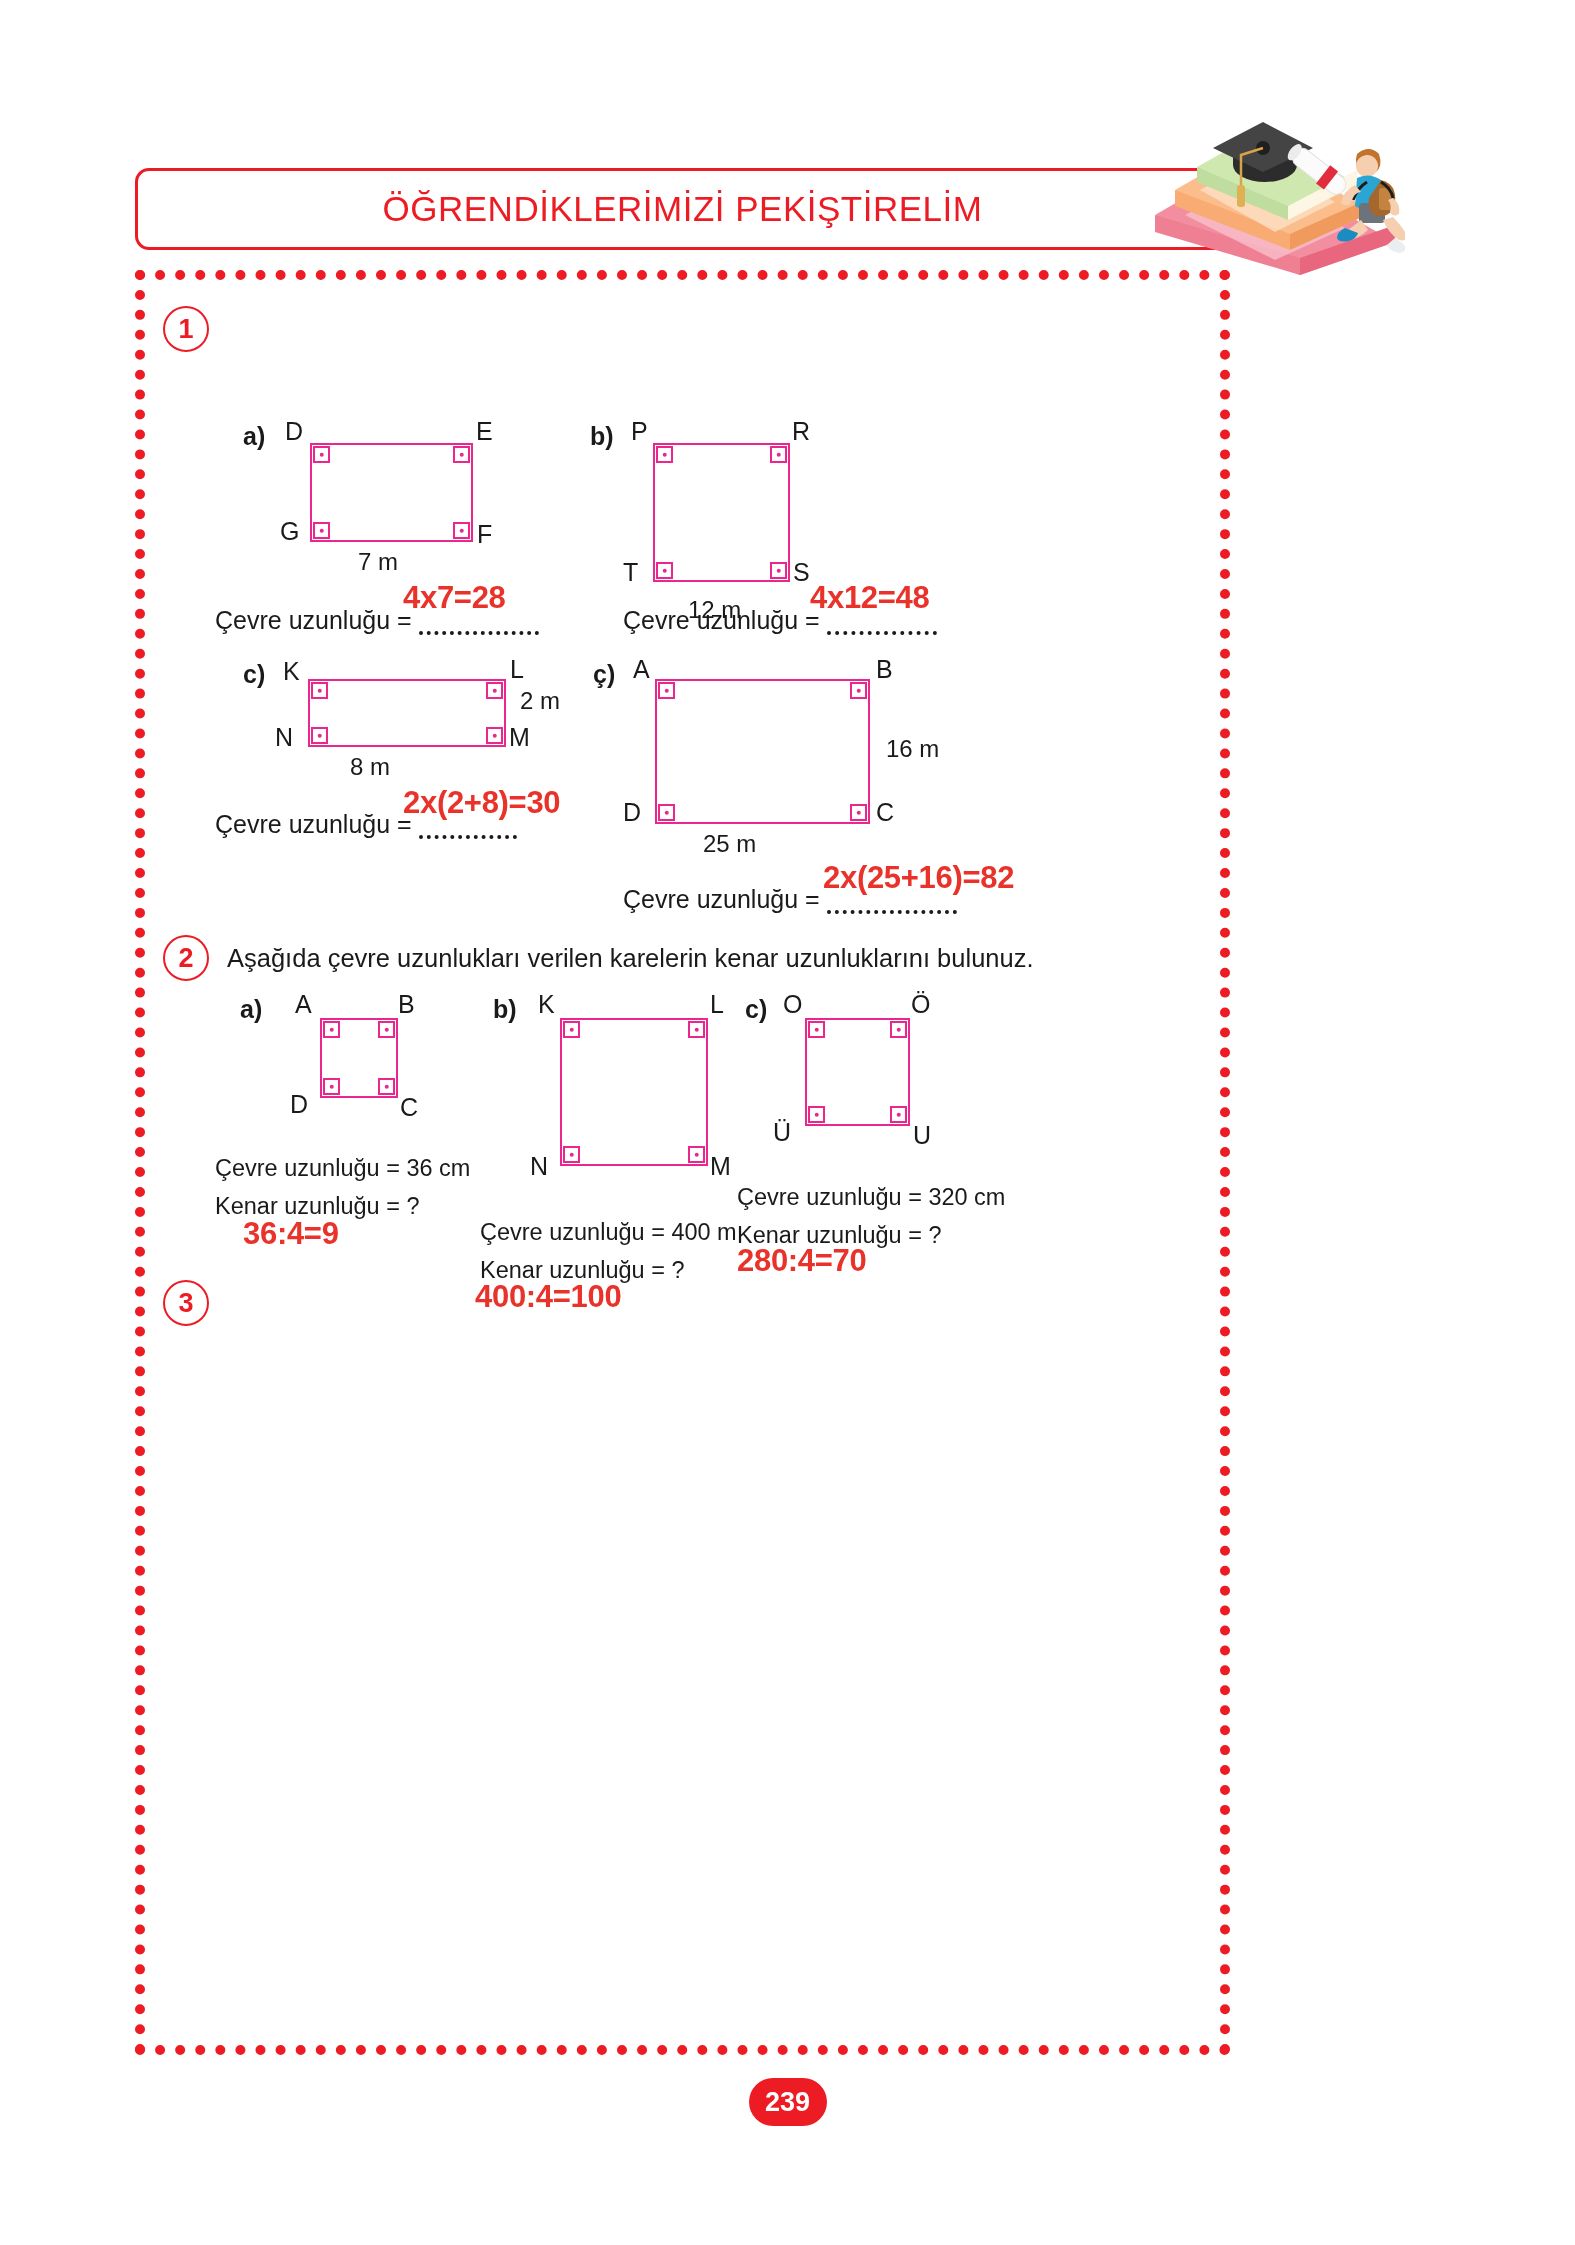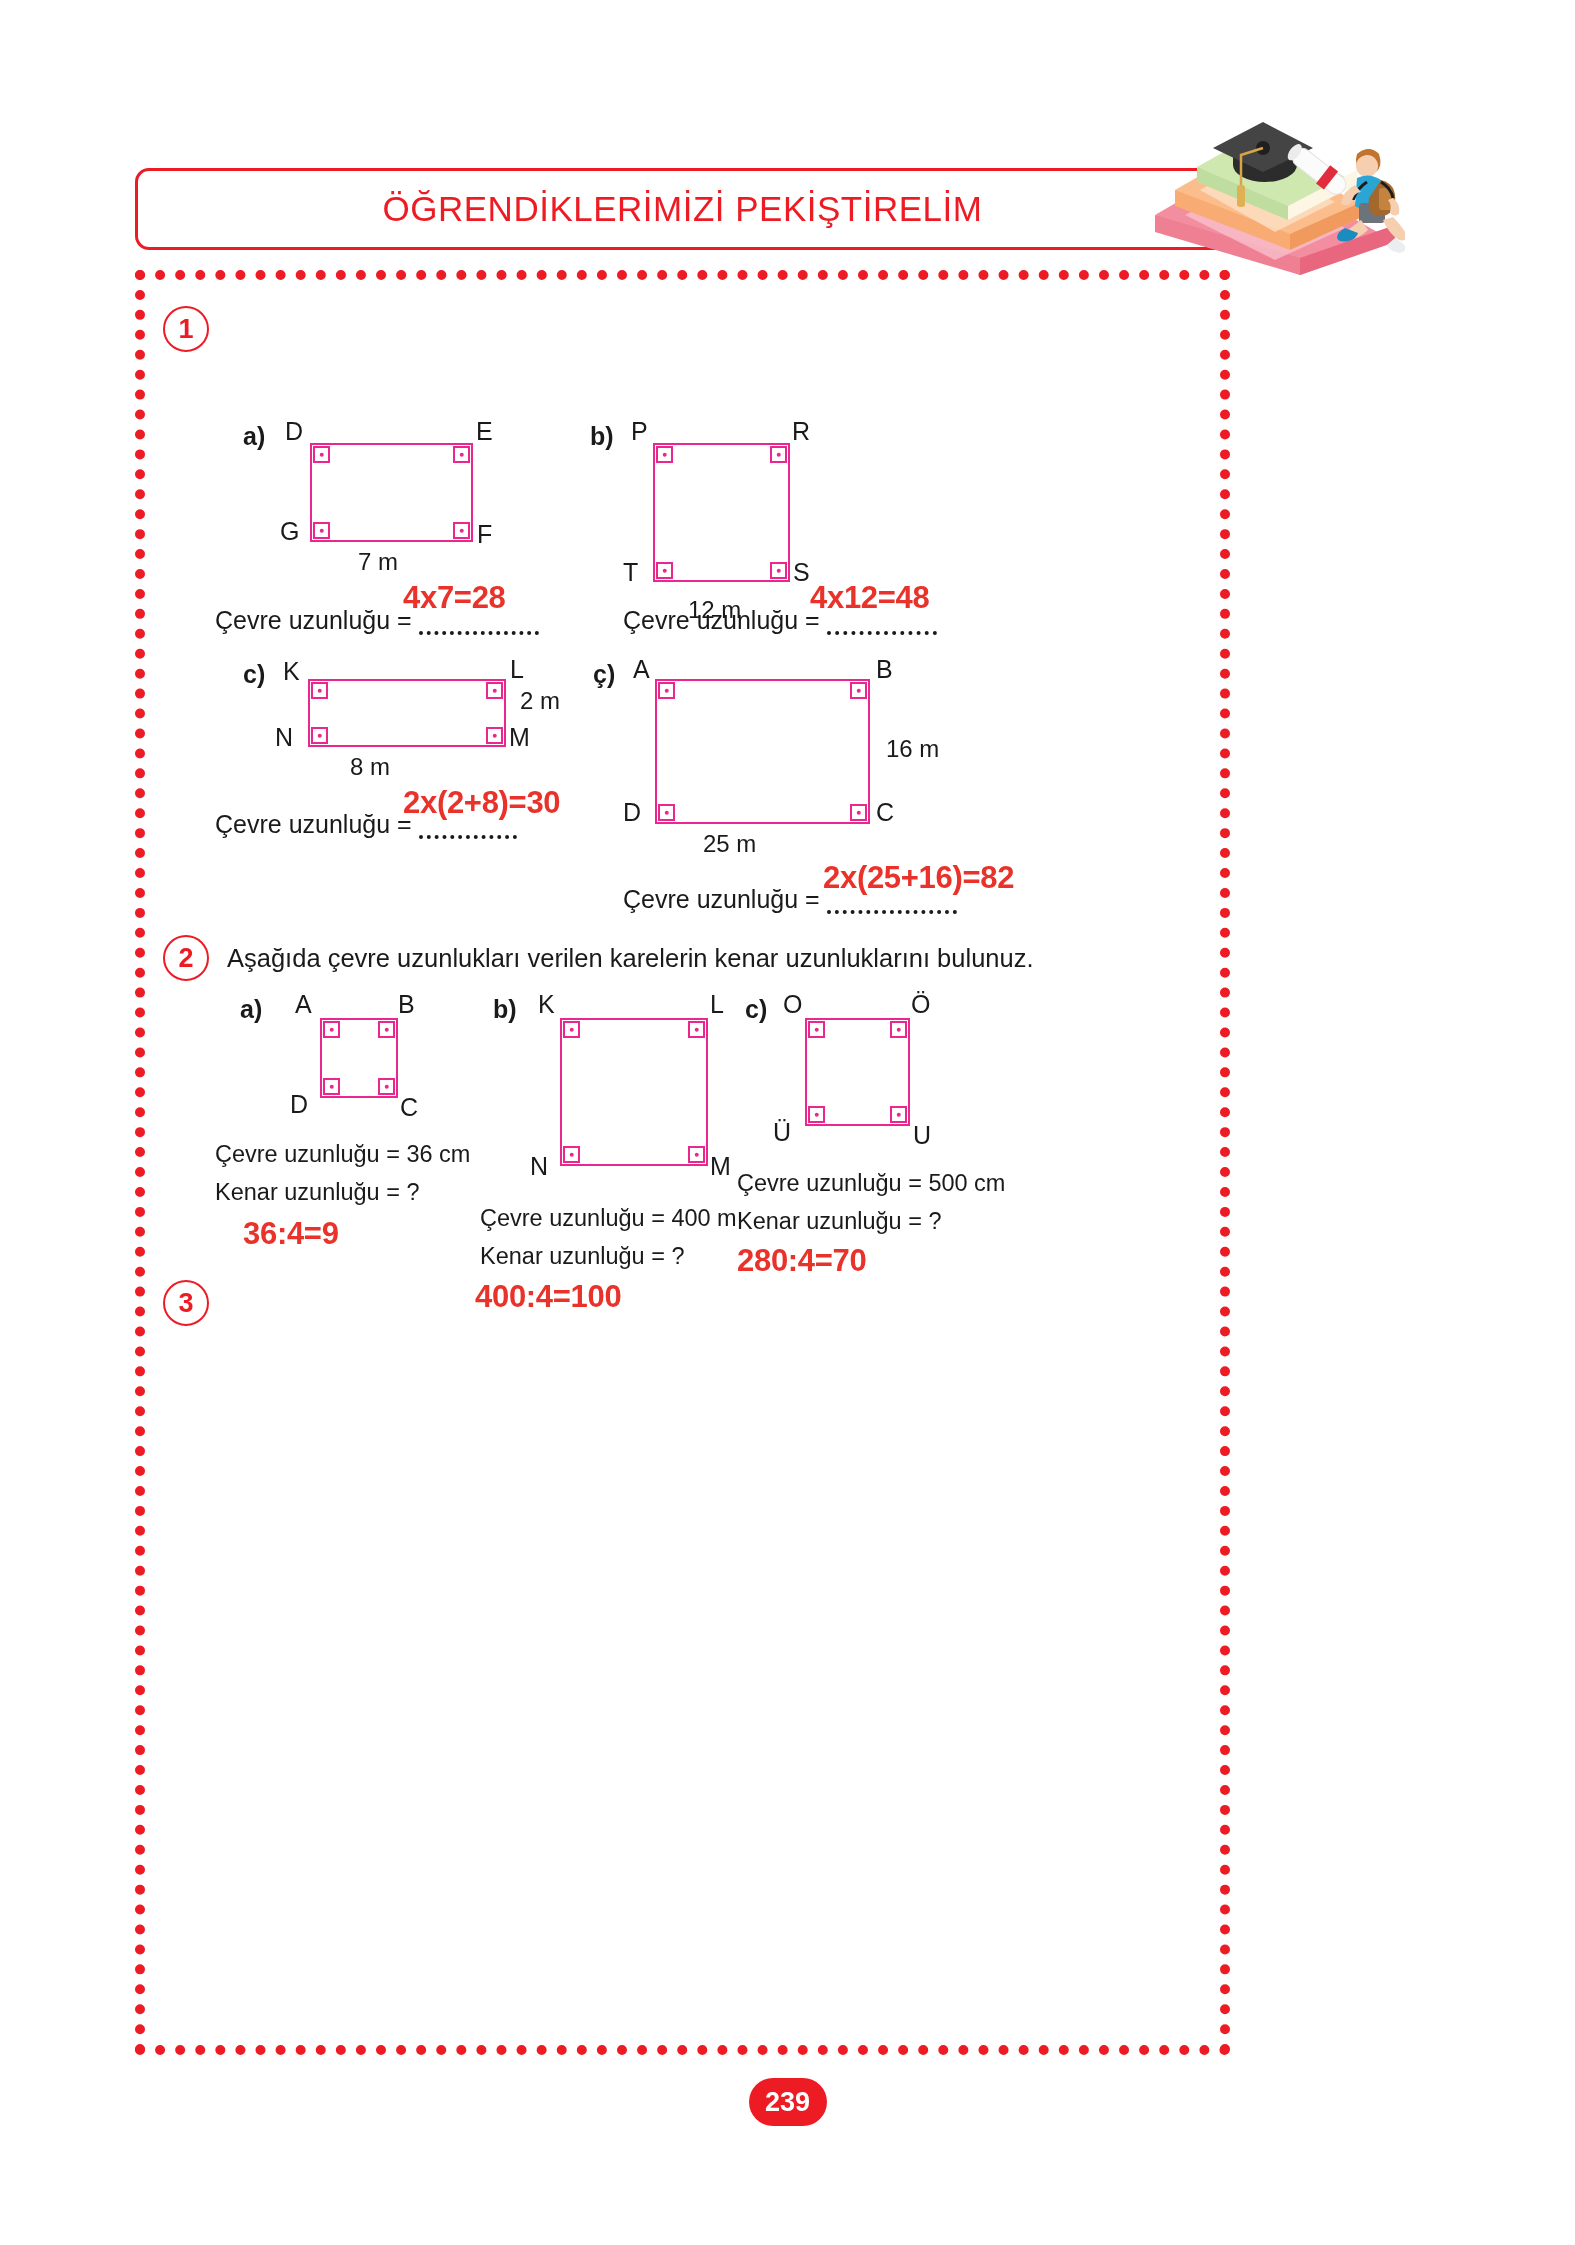--- a/index.html
+++ b/index.html
@@ -134,20 +134,21 @@
     font-weight: bold;
     white-space: nowrap;
     letter-spacing: -0.3px;
   }
 
   .statictext {
     position: absolute;
     font-size: 23.5px;
     color: #1a1a1a;
     white-space: nowrap;
+    margin-top: 14px;
   }
 
   
   .gridbox {
     position: absolute;
     left: 235px; top: 1455px;
     width: 845px; height: 290px;
     background:
       repeating-linear-gradient(to right, #bfe3f5 0 1px, transparent 1px 52.8px),
       repeating-linear-gradient(to bottom, #bfe3f5 0 1px, transparent 1px 41.4px);
@@ -363,21 +364,21 @@
     <div class="vertex" style="left:638px; top:710px;">O</div>
     <div class="vertex" style="left:766px; top:710px;">Ö</div>
     <div class="vertex" style="left:628px; top:838px;">Ü</div>
     <div class="vertex" style="left:768px; top:841px;">U</div>
     <div class="shape" style="left:660px; top:738px; width:105px; height:108px;">
       <span class="rang tl"></span>
       <span class="rang tr"></span>
       <span class="rang bl"></span>
       <span class="rang br"></span>
     </div>
-    <div class="statictext" style="left:592px; top:890px;">Çevre uzunluğu = 500 cm</div>
+    <div class="statictext" style="left:592px; top:890px;">Çevre uzunluğu = 320 cm</div>
     <div class="statictext" style="left:592px; top:928px;">Kenar uzunluğu = ?</div>
     <div class="handw" style="left:592px; top:963px;">280:4=70</div>
 
     <div class="qnum" style="left:18px; top:1000px;">3</div>
 
   </div>
 </div>
 
 <div class="gridbox"></div>
 <div class="handw" style="left:322px; top:1478px; font-size:35px;">44-18=22</div>

